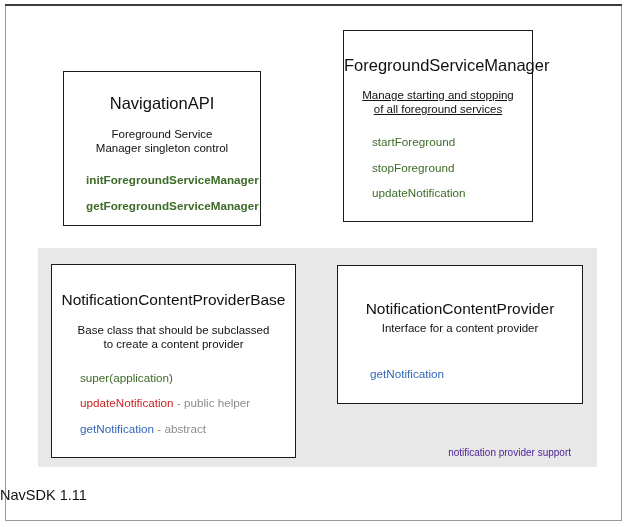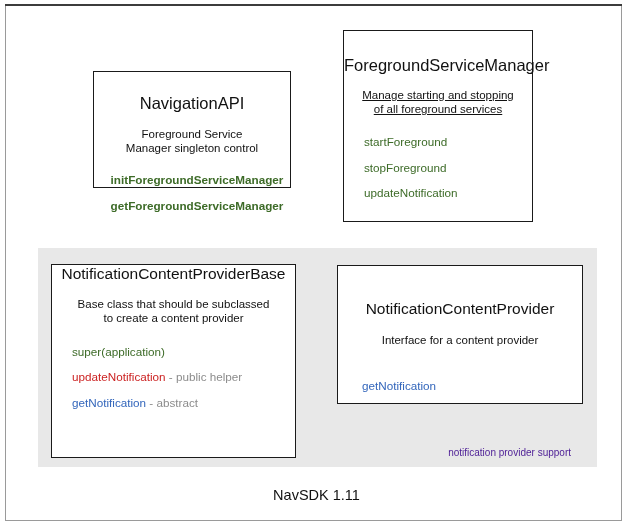--- a/index.html
+++ b/index.html
@@ -56,51 +56,51 @@
     white-space: nowrap;
   }
 
   
   .class-box {
     position: absolute;
     background: #ffffff;
     border: 1.6px solid #1a1a1a;
     box-sizing: border-box;
   }
-  .box-nav {      left: 93px;  top: 71px;  width: 198px; height: 117px; }
+  .box-nav {      left: 63px;  top: 71px;  width: 198px; height: 155px; }
   .box-fsm {      left: 343px; top: 30px;  width: 190px; height: 192px; }
   .box-ncpb {     left: 51px;  top: 264px; width: 245px; height: 194px; }
   .box-ncp {      left: 337px; top: 265px; width: 246px; height: 139px; }
 
   .box-title {
     text-align: center;
     color: #111111;
     font-weight: 400;
     line-height: 1.15;
     white-space: nowrap;
   }
   .box-nav  .box-title  { font-size: 16.5px; margin-top: 22px; }
   .box-fsm  .box-title  { font-size: 16.5px; margin-top: 25px; }
-  .box-ncpb .box-title  { font-size: 15.5px; }
+  .box-ncpb .box-title  { font-size: 15.5px; margin-top: 26px; }
   .box-ncp  .box-title  { font-size: 15.5px; margin-top: 34px; }
 
   .box-desc {
     text-align: center;
     color: #111111;
     font-size: 11.5px;
     line-height: 1.25;
   }
   .box-nav  .box-desc { margin-top: 14px; }
   .box-fsm  .box-desc { margin-top: 13px; text-decoration: underline; }
   .box-ncpb .box-desc { margin-top: 14px; }
-  .box-ncp  .box-desc { margin-top: 15px; }
+  .box-ncp  .box-desc { margin-top: 3px; }
 
   .member-list {
     list-style: none;
-    margin: 4px;
+    margin: 12px;
     padding: 0;
   }
   .box-nav  .member-list { margin-top: 18px; padding-left: 10px; }
   .box-fsm  .member-list { margin-top: 19px; padding-left: 16px; }
   .box-ncpb .member-list { margin-top: 20px; padding-left: 16px; }
   .box-ncp  .member-list { margin-top: 33px; padding-left: 20px; }
 
   .member {
     font-size: 11.7px;
     line-height: 1.1;
@@ -113,21 +113,21 @@
 
   .c-green { color: #3d6b28; }
   .c-red   { color: #cc2222; }
   .c-blue  { color: #3366bb; }
 
   .footer-caption {
     position: absolute;
     left: 0;
     right: 0;
     top: 487px;
-    text-align: center;
+    text-align: left;
     font-size: 14.5px;
     color: #111111;
   }
 </style>
 </head>
 <body>
 
 <div id="diagram-root">
 
   <div class="outer-frame"></div>

